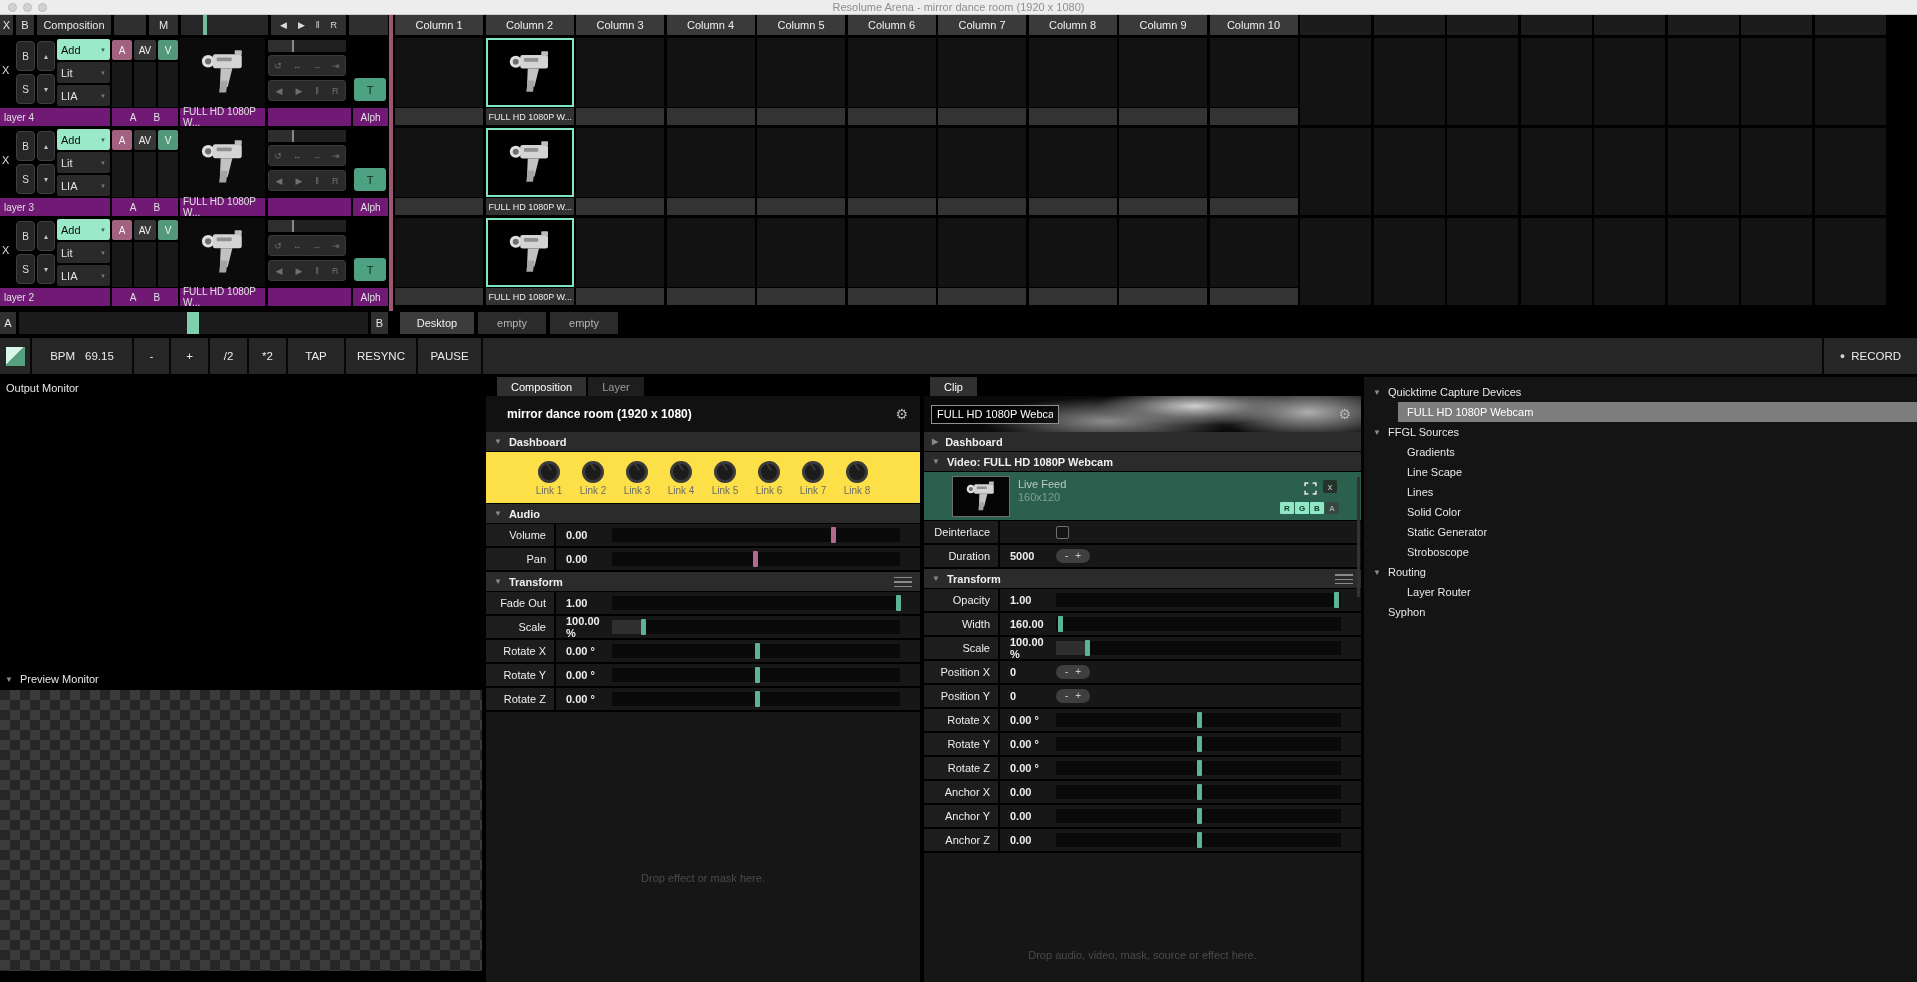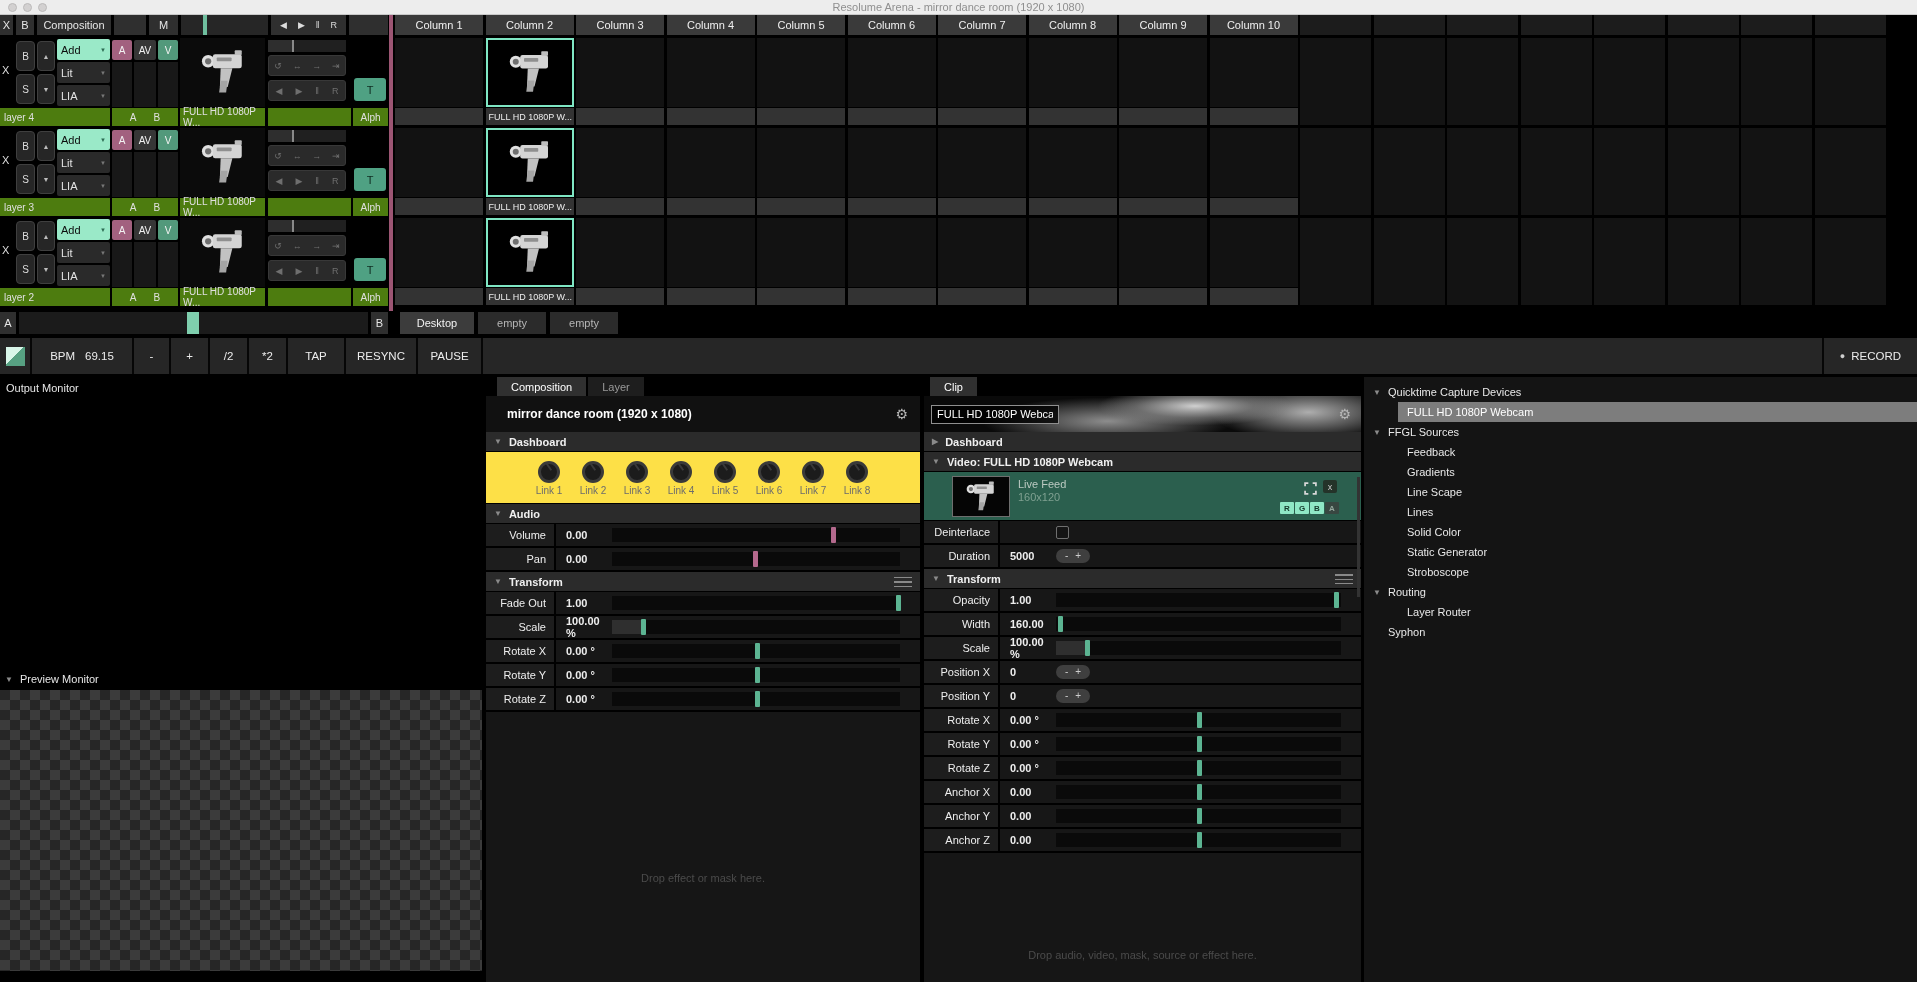--- a/index.html
+++ b/index.html
@@ -37,21 +37,21 @@
   .lthumb { position:absolute; left:180px; top:0; width:85px; height:69px; background:#0b0b0b;
             display:flex; align-items:center; justify-content:center; }
   .pstrip { position:absolute; left:268px; top:2px; width:78px; height:12px; background:#202020; }
   .pstrip .seg { position:absolute; left:0; top:0; width:24px; height:12px; background:#2e2e2e; }
   .pstrip .tick { position:absolute; left:24px; top:0; width:2px; height:12px; background:#8a8a8a; }
   .icorow { position:absolute; left:268px; width:78px; height:21px; background:#2a2a2a; border:1px solid #383838;
             border-radius:3px; display:flex; align-items:center; justify-content:space-around; color:#6f6f6f; font-size:9px; }
   .tbtn { position:absolute; left:354px; top:40px; width:32px; height:23px; background:#4fa183; border-radius:3px;
           color:#0e2b20; font-size:11px; display:flex; align-items:center; justify-content:center; }
   .lrow { position:absolute; left:0; width:389px; height:18px; font-size:10px; color:#e0e0e0; }
-  .lseg { position:absolute; top:0; height:18px; background:#4d7c0f; display:flex; align-items:center; }
+  .lseg { position:absolute; top:0; height:18px; background:#701a75; display:flex; align-items:center; }
 
   
   #grid { position:absolute; left:395px; top:23px; right:0; height:273px; overflow:hidden; }
   .grow { position:absolute; left:0; right:0; display:flex; gap:2.5px; }
   .gcell { width:88px; flex:0 0 auto; }
   .gthumb { height:69px; background:#121212; display:flex; align-items:center; justify-content:center; }
   .gthumb.on { border:2px solid #7fe6c3; background:#000; }
   .glabel { height:17px; margin-top:1px; background:#333; color:#ececec; font-size:9px; display:flex; align-items:center; padding:0 3px; white-space:nowrap; overflow:hidden; }
   .gx { width:71px; height:87px; background:#131313; flex:0 0 auto; }
 
@@ -902,24 +902,20 @@
       <div class="trow lvl1 sel">
 
     <span>FULL HD 1080P Webcam</span>
       </div>
       <div class="trow lvl0">
     <span class="tarr">▼</span>
     <span>FFGL Sources</span>
       </div>
       <div class="trow lvl1">
 
-    <span>Feedback</span>
-      </div>
-      <div class="trow lvl1">
-
     <span>Gradients</span>
       </div>
       <div class="trow lvl1">
 
     <span>Line Scape</span>
       </div>
       <div class="trow lvl1">
 
     <span>Lines</span>
       </div>

